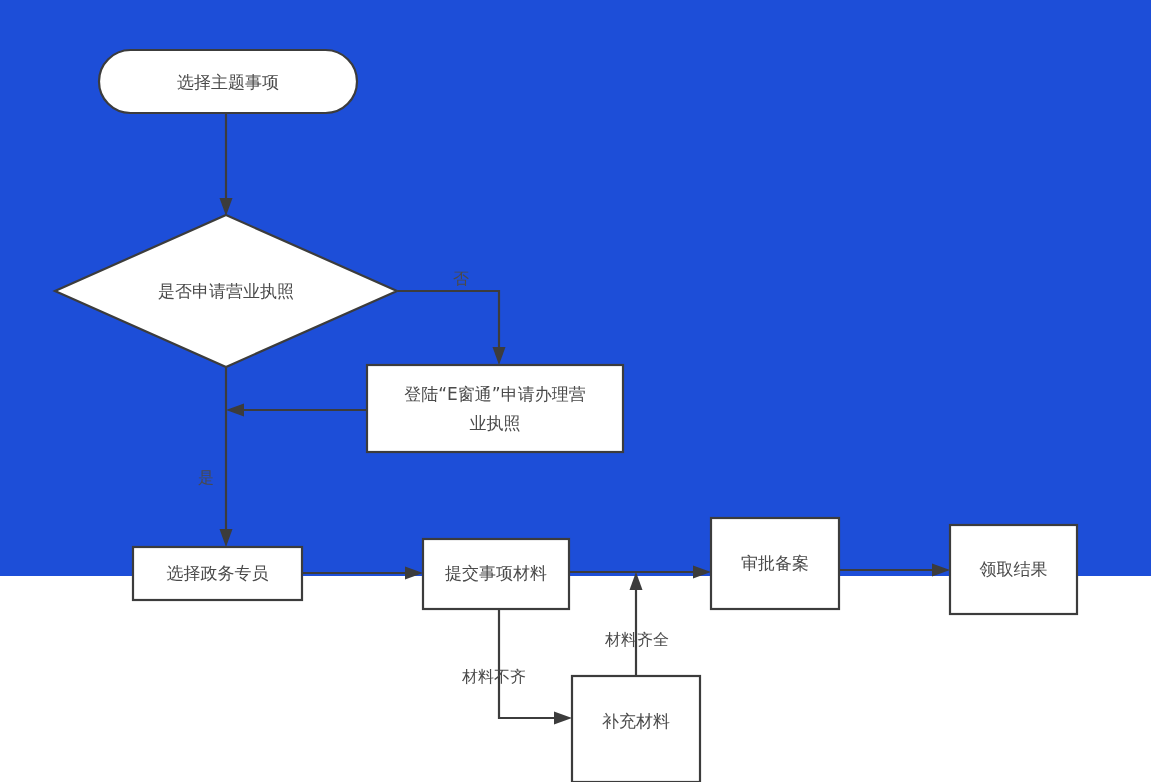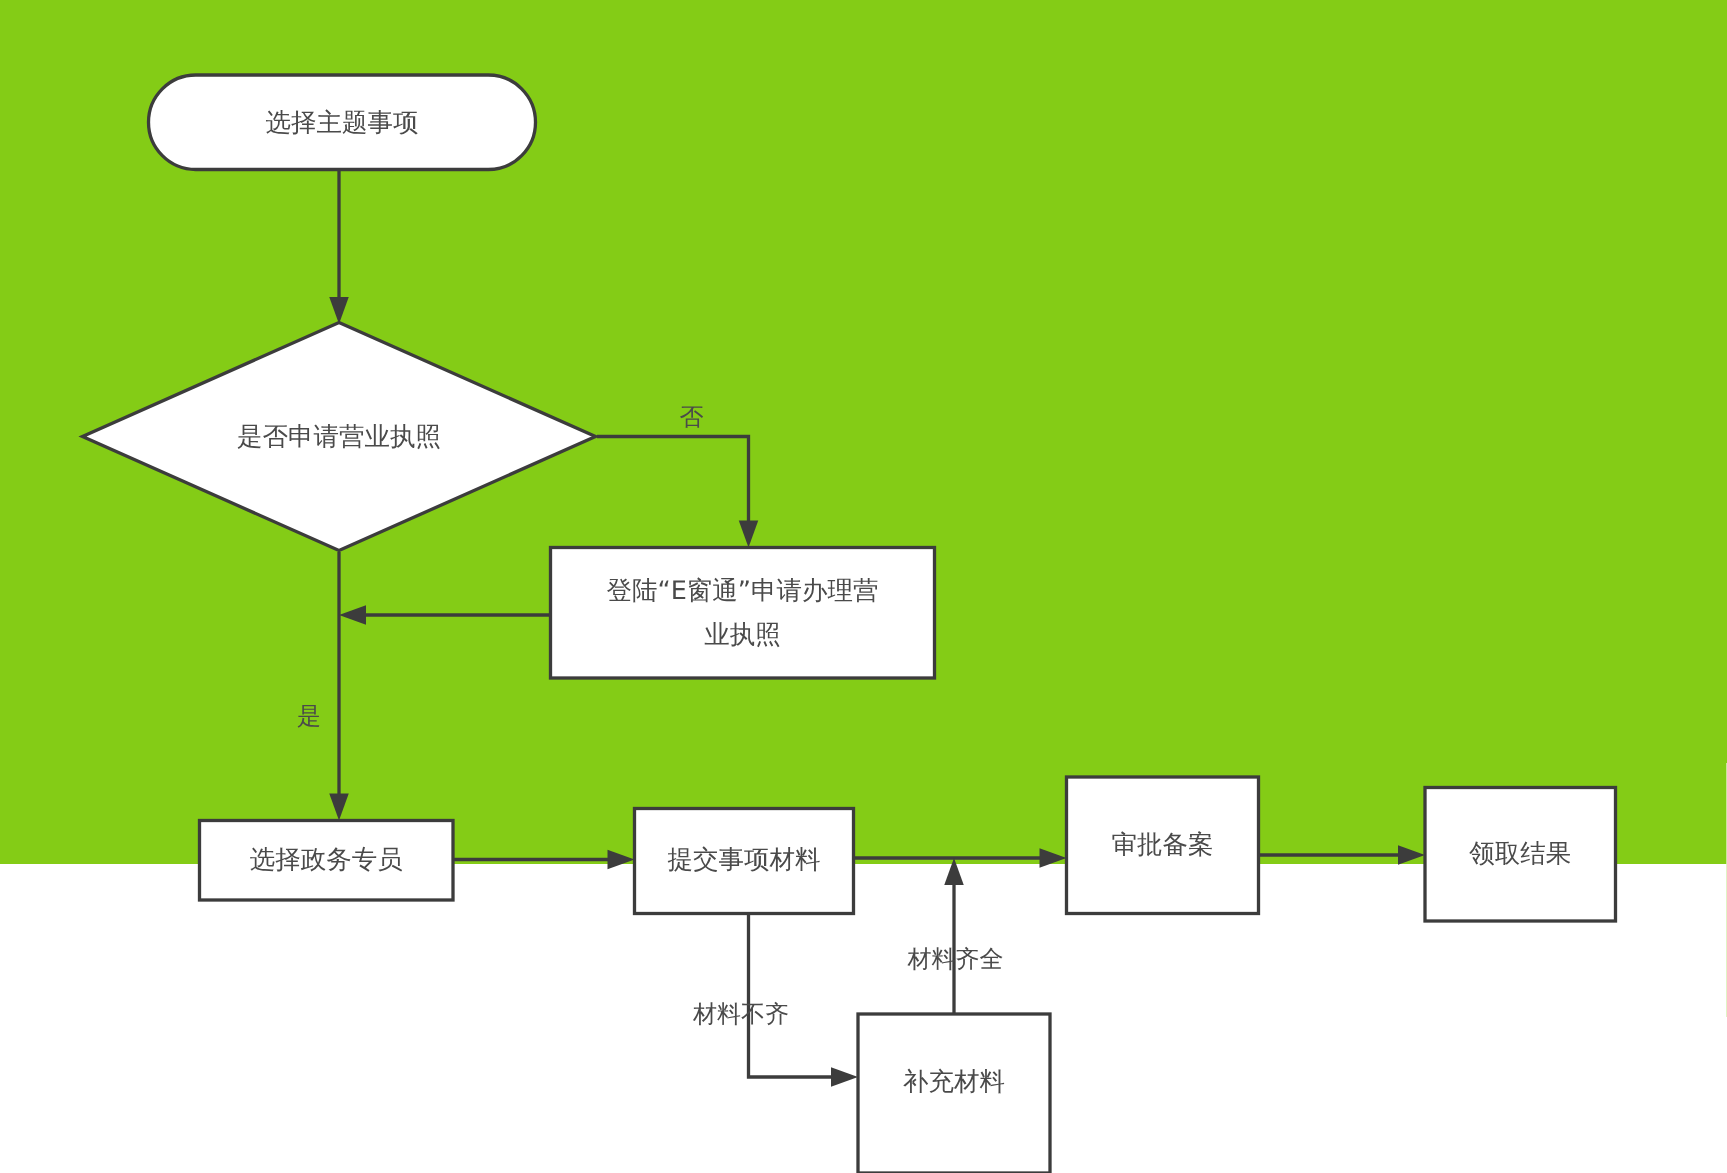--- a/index.html
+++ b/index.html
@@ -10,21 +10,21 @@
   body {
     width: 1151px;
     height: 782px;
     font-family: "DejaVu Sans", "Liberation Sans", sans-serif;
     overflow: hidden;
   }
   #flowchart-root {
     position: relative;
     width: 1151px;
     height: 576px;
-    background: #84cc16;
+    background: #1d4ed8;
   }
   svg.diagram {
     position: absolute;
     top: 0;
     left: 0;
     width: 1151px;
     height: 782px;
   }
   .shape-stroke {
     fill: #ffffff;

